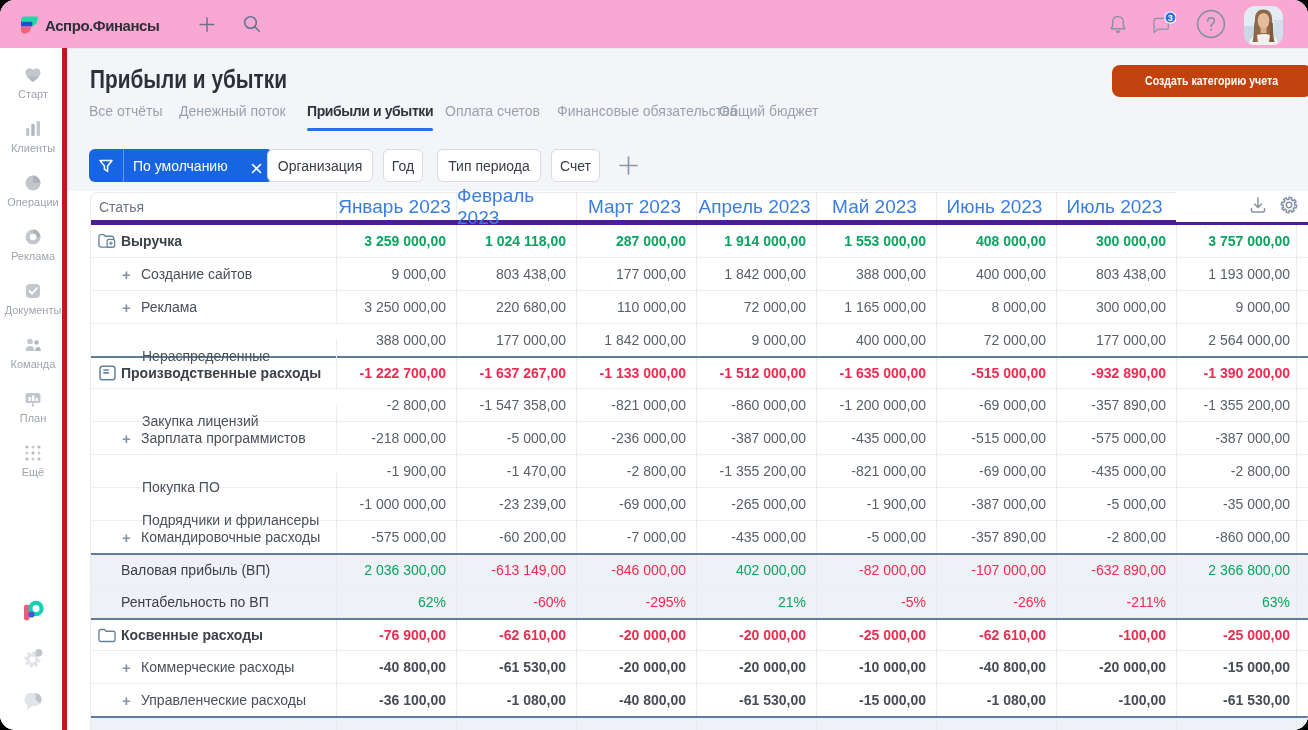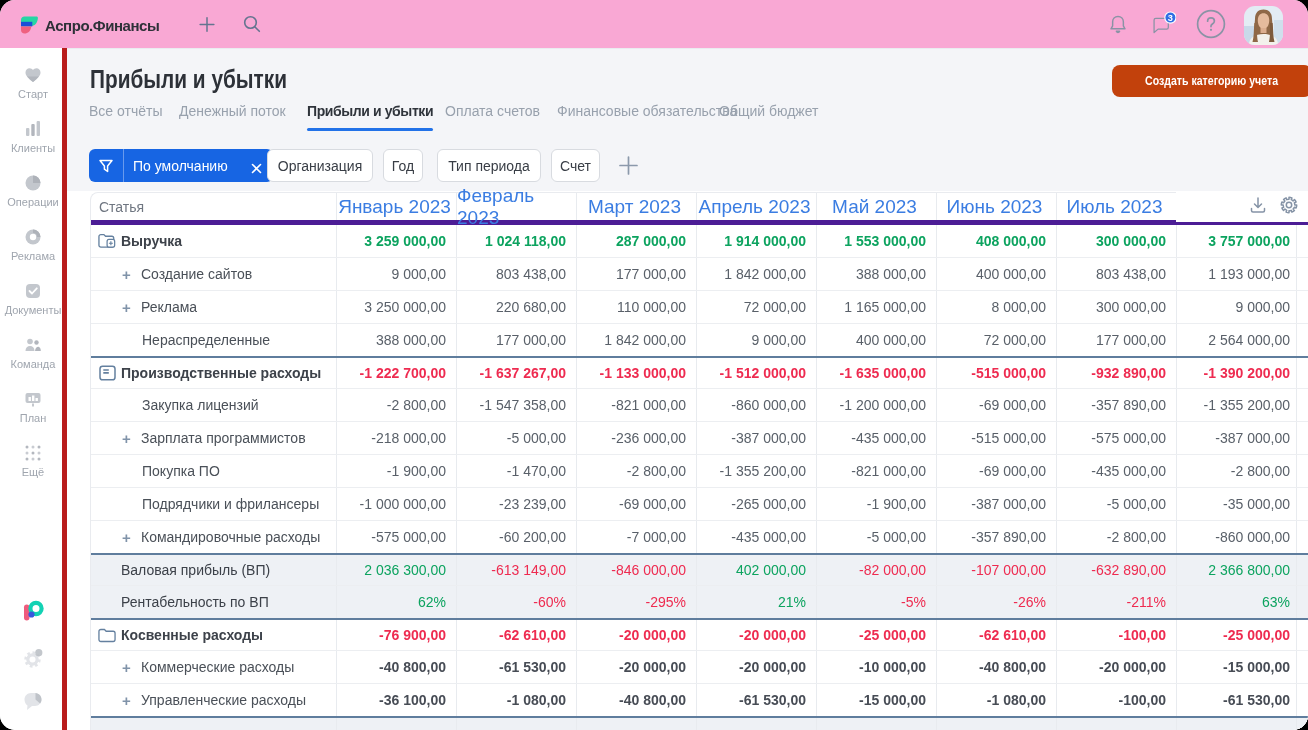--- a/index.html
+++ b/index.html
@@ -42,21 +42,21 @@
   .cl { width:12px; border-right:none; }
   .cm:nth-child(9) { padding-right:6px; }
   .hdr .c0 { padding-left:8px; font-size:14px; color:#6f7681; }
   .hdr .cm { justify-content:center; padding-right:4px; font-size:19px; color:#3b7de2; }
   .grp .c0 { padding-left:7px; font-weight:600; color:#3d424a; font-size:14px; }
   .grp .cm { font-weight:700; }
   .pos { color:#0ca35f; }
   .neg { color:#ee2b50; }
   .sub .c0 { padding-left:31px; font-size:14px; color:#4a5058; }
   .sub .plus { width:19px; color:#8093a9; font-size:15px; font-weight:700; text-align:left; }
-  .sub.noplus .c0 { padding-left:51px; }
+  .sub.noplus .c0 { padding-left:51px;margin-top:16px; }
   .sum .c0 { padding-left:30px; font-size:14px; color:#3c4149; }
   .bold2 .cm { font-weight:600; color:#474c55; }
   .gicon { width:18px; margin-right:5px; display:flex; align-items:center; justify-content:center; }
   .ticons { position:absolute; right:0; top:142px; width:132px; height:31px; display:flex; gap:13px; z-index:3; background:#fff; padding:5px 10px 0 0; justify-content:flex-end; }
 </style>
 </head>
 <body>
 <div class="app">
 
   <div class="topbar">

